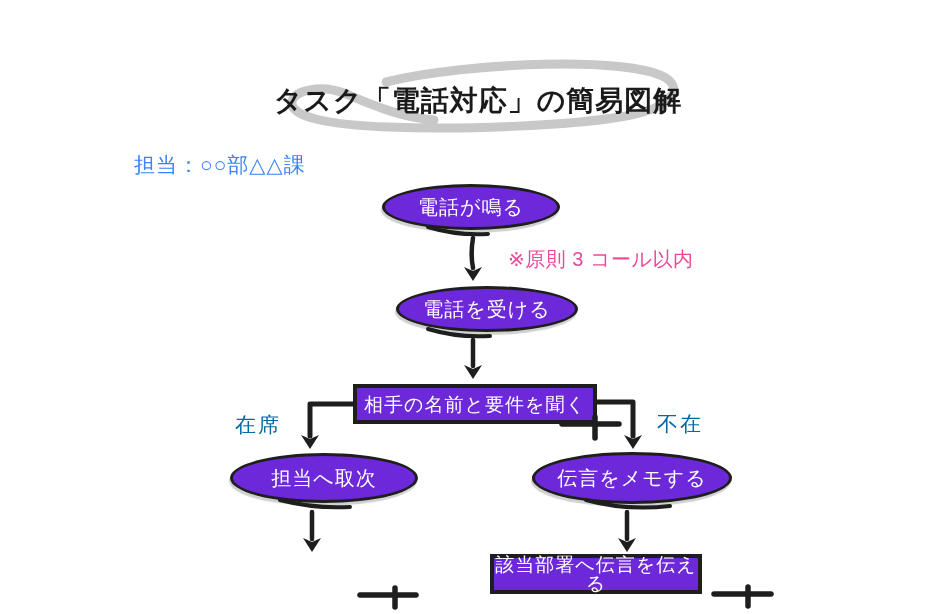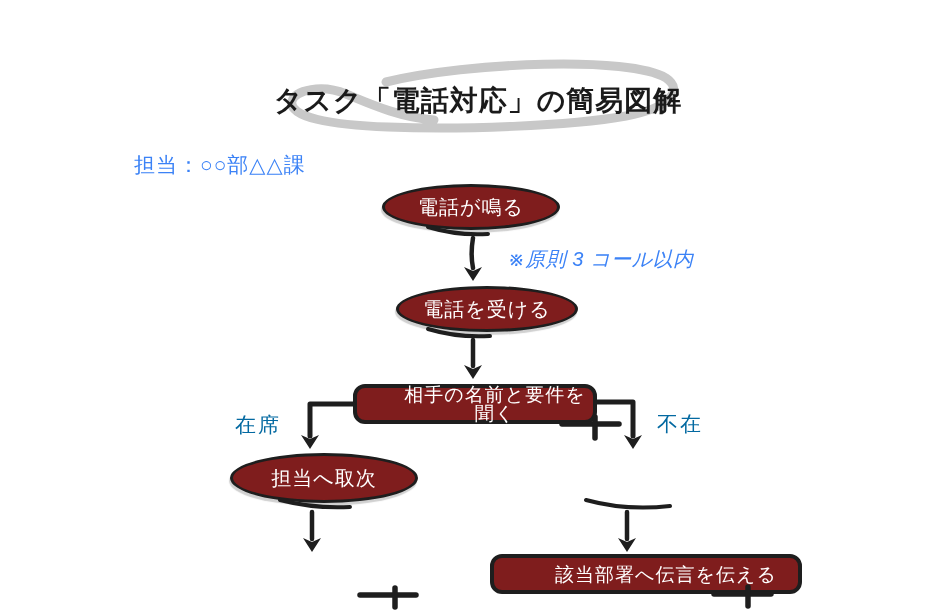--- a/index.html
+++ b/index.html
@@ -14,39 +14,39 @@
   .title{
     position:absolute;left:0;top:82px;width:896px;text-align:center;z-index:1;
     font-size:28px;font-weight:700;letter-spacing:1px;color:#1a1a1a;
   }
   .owner{
     position:absolute;left:104px;top:151px;z-index:1;
     font-size:21px;letter-spacing:1px;color:#3b82f6;
   }
   .node{
     position:absolute;display:flex;align-items:center;justify-content:center;z-index:1;
-    background:#7f1d1d;color:#ffffff;border:4px solid #1e1e1e;box-sizing:border-box;
+    background:#6d28d9;color:#ffffff;border:4px solid #1e1e1e;box-sizing:border-box;
     font-size:20px;letter-spacing:1px;text-align:center;line-height:1;
   }
   .ellipse{border-radius:50%;border-width:3px;box-shadow:-1px 3px 1px rgba(120,120,120,0.35);}
-  .rect{border-radius:12px;padding-left:40px;}
+  .rect{border-radius:0;}
   .n-ring   {left:352px;top:184px;width:178px;height:46px;}
   .n-answer {left:366px;top:286px;width:182px;height:46px;}
   .n-ask    {left:323px;top:384px;width:244px;height:40px;font-size:19px;}
   .n-transfer{left:200px;top:453px;width:188px;height:50px;}
   .n-memo   {left:502px;top:452px;width:200px;height:52px;}
   .n-contact{left:197px;top:554px;width:170px;height:41px;}
-  .n-relay  {left:460px;top:554px;width:312px;height:40px;font-size:19px;}
+  .n-relay  {left:460px;top:554px;width:212px;height:40px;font-size:19px;}
   .branch{
     position:absolute;z-index:1;font-size:21px;letter-spacing:2px;color:#0369a1;
   }
   .b-present{left:205px;top:411px;}
   .b-absent {left:627px;top:410px;}
   .note{
-    position:absolute;z-index:1;font-size:20px;letter-spacing:0.5px;color:#3b82f6;font-style:italic;
+    position:absolute;z-index:1;font-size:20px;letter-spacing:0.5px;color:#ec4899;
   }
   .note-ring{left:478px;top:246px;}
   .note-memo{left:622px;top:516px;}
 </style>
 </head>
 <body>
 
 <div class="page">
 
   <svg class="layer under" viewBox="0 0 950 614">
@@ -62,20 +62,23 @@
     <span>電話が鳴る</span>
   </div>
   <div class="node ellipse n-answer">
     <span>電話を受ける</span>
   </div>
   <div class="node rect n-ask">
     <span>相手の名前と要件を聞く</span>
   </div>
   <div class="node ellipse n-transfer">
     <span>担当へ取次</span>
+  </div>
+  <div class="node ellipse n-memo">
+    <span>伝言をメモする</span>
   </div>
   <div class="node rect n-relay">
     <span>該当部署へ伝言を伝える</span>
   </div>
 
   <div class="branch b-present">在席</div>
   <div class="branch b-absent">不在</div>
   <div class="note note-ring">※原則 3 コール以内</div>
 
   <svg class="layer over" viewBox="0 0 950 614">

